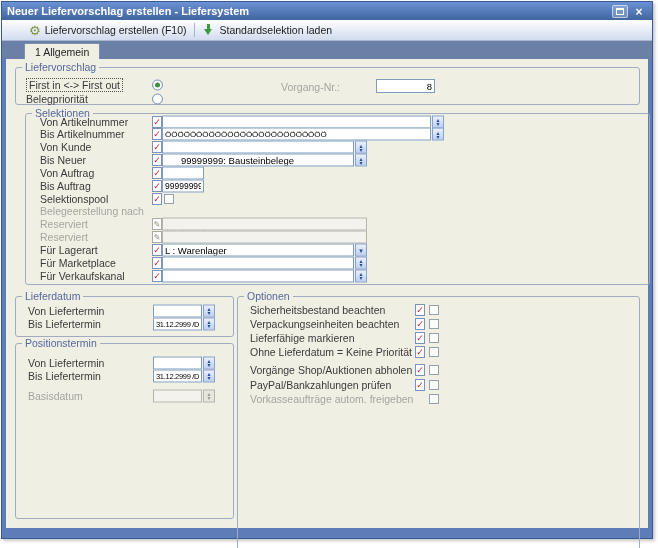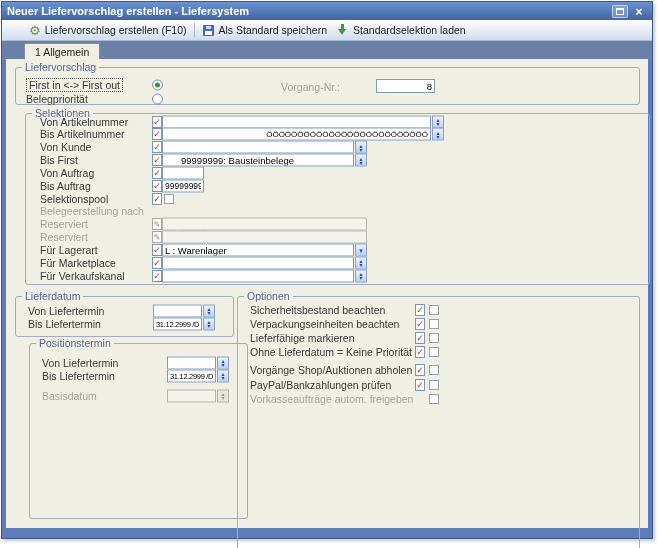--- a/index.html
+++ b/index.html
@@ -42,36 +42,36 @@
 
   
   .page { position:relative; margin:0 4px; height:469px; background:#f0efe4; }
 
   .group { position:absolute; border:1px solid #a2abc2; border-radius:3px; }
   .gtitle { position:absolute; top:-7px; left:6px; background:#f0efe4; padding:0 3px;
             font-size:10.5px; color:#55679e; line-height:13px; white-space:nowrap; }
   .g-lv  { left:9px;   top:8px;   width:625px; height:38px; }
   .g-sel { left:19px;   top:54px;  width:625px; height:172px; }
   .g-bt  { left:9px;   top:237px; width:219px; height:41px; }
-  .g-pt  { left:23px;   top:284px; width:219px; height:176px; }
+  .g-pt  { left:9px;   top:284px; width:219px; height:176px; }
   .g-opt { left:231px; top:237px; width:403px; height:289px; }
 
   .srow { position:absolute; left:0; width:100%; height:13px; }
   .srow > * { position:absolute; top:50%; transform:translateY(-50%); }
   .lbl { font-size:10.5px; color:#3a3a3a; white-space:nowrap; line-height:12px; }
   .dis { color:#a5a5a0; }
   .focusbox { border:1px dotted #555; padding:0 2px; }
 
   .fwrap { display:flex; height:13px; }
   .fld { flex:1; border:1px solid #7f9db9; background:#fff; display:flex; align-items:center;
          padding:0 2px; overflow:hidden; }
   .val { flex:1; font-size:9.5px; color:#000; white-space:nowrap; overflow:hidden; line-height:11px; }
   .right { text-align:right; }
   .ind { padding-left:16px; }
-  .tiny { font-size:8px;text-align:right; }
+  .tiny { font-size:8px; }
   .datev { font-size:7.5px; letter-spacing:-0.3px; }
   .num { font-size:8.5px; }
 
   .step, .drop { width:12px; margin-left:1px; border:1px solid #87a1d2;
                  background:linear-gradient(#eaf0fc,#bfcfee); color:#1d4fa5;
                  display:flex; flex-direction:column; align-items:center; justify-content:center; }
   .step::before { content:"▴"; font-size:6px; line-height:4px; }
   .step::after  { content:"▾"; font-size:6px; line-height:4px; }
   .drop::after  { content:"▾"; font-size:7px; line-height:7px; }
   .dis2 .fld  { border-color:#b6b6ae; background:#f3f2ec; }
@@ -106,24 +106,20 @@
     </span>
   </div>
 
   <div class="toolbar" id="toolbar">
       <div class="tbutton">
         <span class="gear-icon"></span>
         <span>Liefervorschlag erstellen (F10)</span>
       </div>
       <span class="sep"></span>
       <div class="tbutton">
-        <span class="save-icon"></span>
-        <span>Als Standard speichern</span>
-      </div>
-      <div class="tbutton">
         <span class="load-icon"></span>
         <span>Standardselektion laden</span>
       </div>
     </div>
 
   <div class="tabstrip">
     <span class="tab">1 Allgemein</span>
   </div>
 
   <div class="page">
@@ -175,21 +171,21 @@
             <span class="lbl" style="left: 14px;">Von Kunde</span>
             <span class="ico" style="left: 126px;"></span>
             <div class="fwrap" style="left: 136px; width: 205px;">
               <div class="fld">
                 <span class="val"></span>
               </div>
               <span class="step"></span>
             </div>
           </div>
           <div class="srow" style="top: 39.55px;">
-            <span class="lbl" style="left: 14px;">Bis First</span>
+            <span class="lbl" style="left: 14px;">Bis Neuer</span>
             <span class="ico" style="left: 126px;"></span>
             <div class="fwrap" style="left: 136px; width: 205px;">
               <div class="fld">
                 <span class="val ind">99999999: Bausteinbelege</span>
               </div>
               <span class="step"></span>
             </div>
           </div>
           <div class="srow" style="top: 52.4px;">
             <span class="lbl" style="left: 14px;">Von Auftrag</span>

